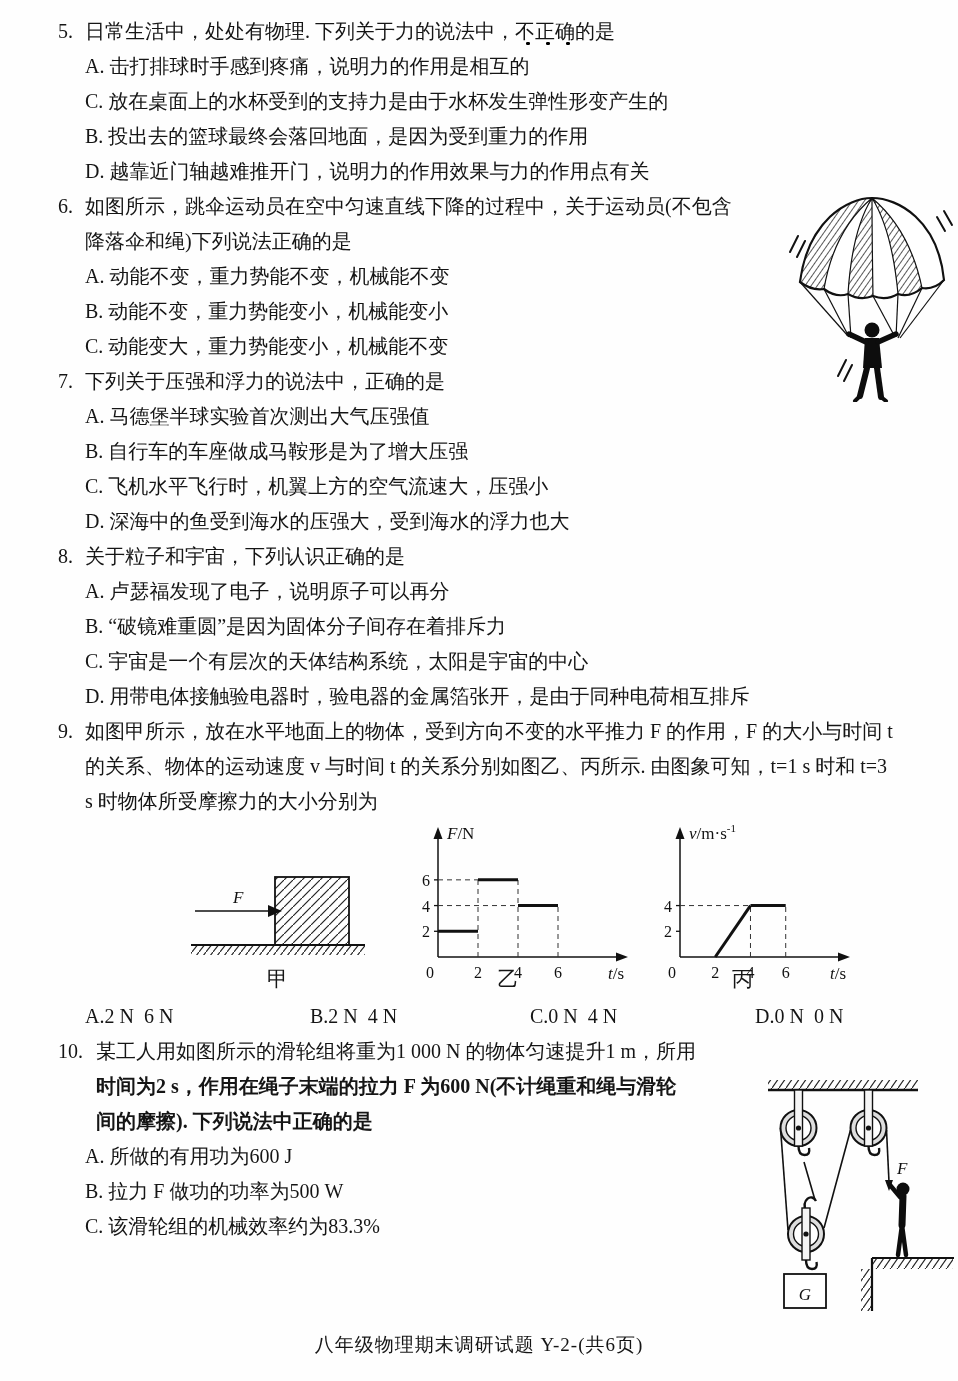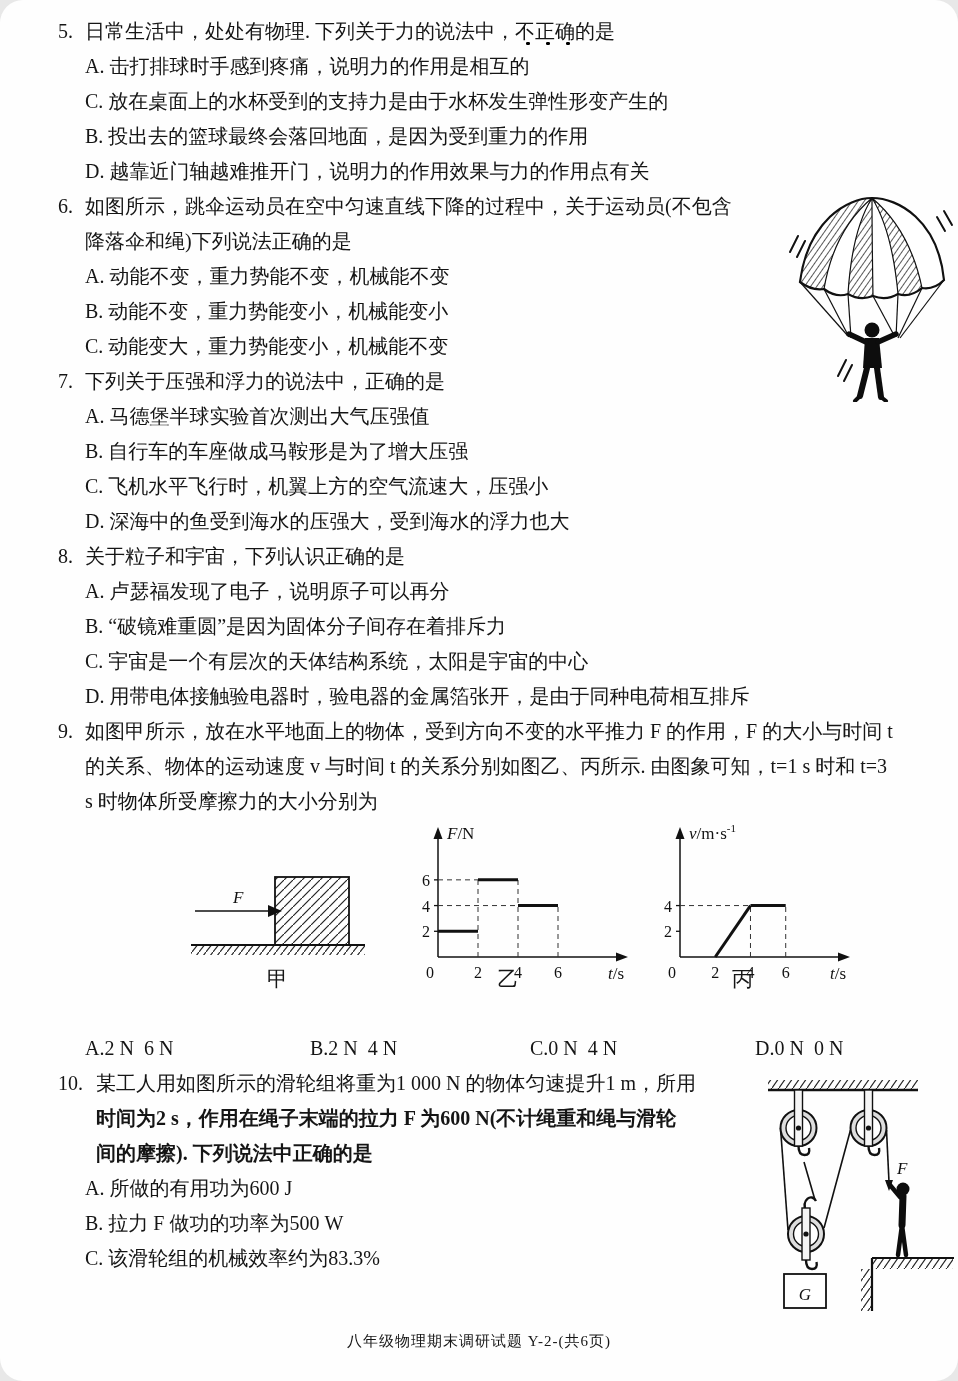--- a/index.html
+++ b/index.html
@@ -1,39 +1,39 @@
 <!DOCTYPE html>
 <html><head>
 <meta charset="utf-8">
 <style>
   html,body{margin:0;padding:0;background:#e8e8e8;}
   .page{
     position:relative;width:958px;height:1381px;background:#fefefe;
     font-family:"Liberation Serif","DejaVu Serif",serif;color:#151515;
-    font-size:20px;overflow:hidden;margin:0 auto;border-radius:23px;
+    font-size:20px;overflow:hidden;margin:0 auto;
   }
   .content{position:absolute;left:58px;top:14px;right:16px;}
   .line{line-height:35px;height:35px;white-space:pre;}
   .qnum{display:inline-block;min-width:21px;margin-right:6px;}
   .cont{padding-left:27px;}
   .opt{padding-left:27px;}
   .q10 .cont{padding-left:38px;font-weight:bold;}
   .emph{
     background-image:radial-gradient(circle,#000 1.7px,transparent 2px);
     background-size:20px 5px;background-position:3px bottom;background-repeat:repeat-x;
     padding-bottom:4px;
   }
   .fig-row{position:relative;height:180px;}
   .fig-abs{position:absolute;}
   .fig-caption{position:absolute;top:146px;text-align:center;font-size:21px;}
-  .answers-row{position:relative;height:35px;line-height:35px;margin-top:32px;}
+  .answers-row{position:relative;height:35px;line-height:35px;}
   .answers-row span{position:absolute;white-space:pre;}
   .footer{
     position:absolute;left:0;top:1332px;width:100%;text-align:center;
-    font-size:15px;letter-spacing:1px;
+    font-size:19px;letter-spacing:1px;
   }
   .tick{font:16px "Liberation Serif","DejaVu Serif",serif;fill:#111;}
   .axis-label{font:17px "Liberation Serif","DejaVu Serif",serif;fill:#111;}
   .var{font-style:italic;}
   svg{display:block;}
   .para-fig{position:absolute;left:786px;top:190px;}
   .pulley-fig{position:absolute;left:758px;top:1078px;}
 </style>
 </head>
 <body>

